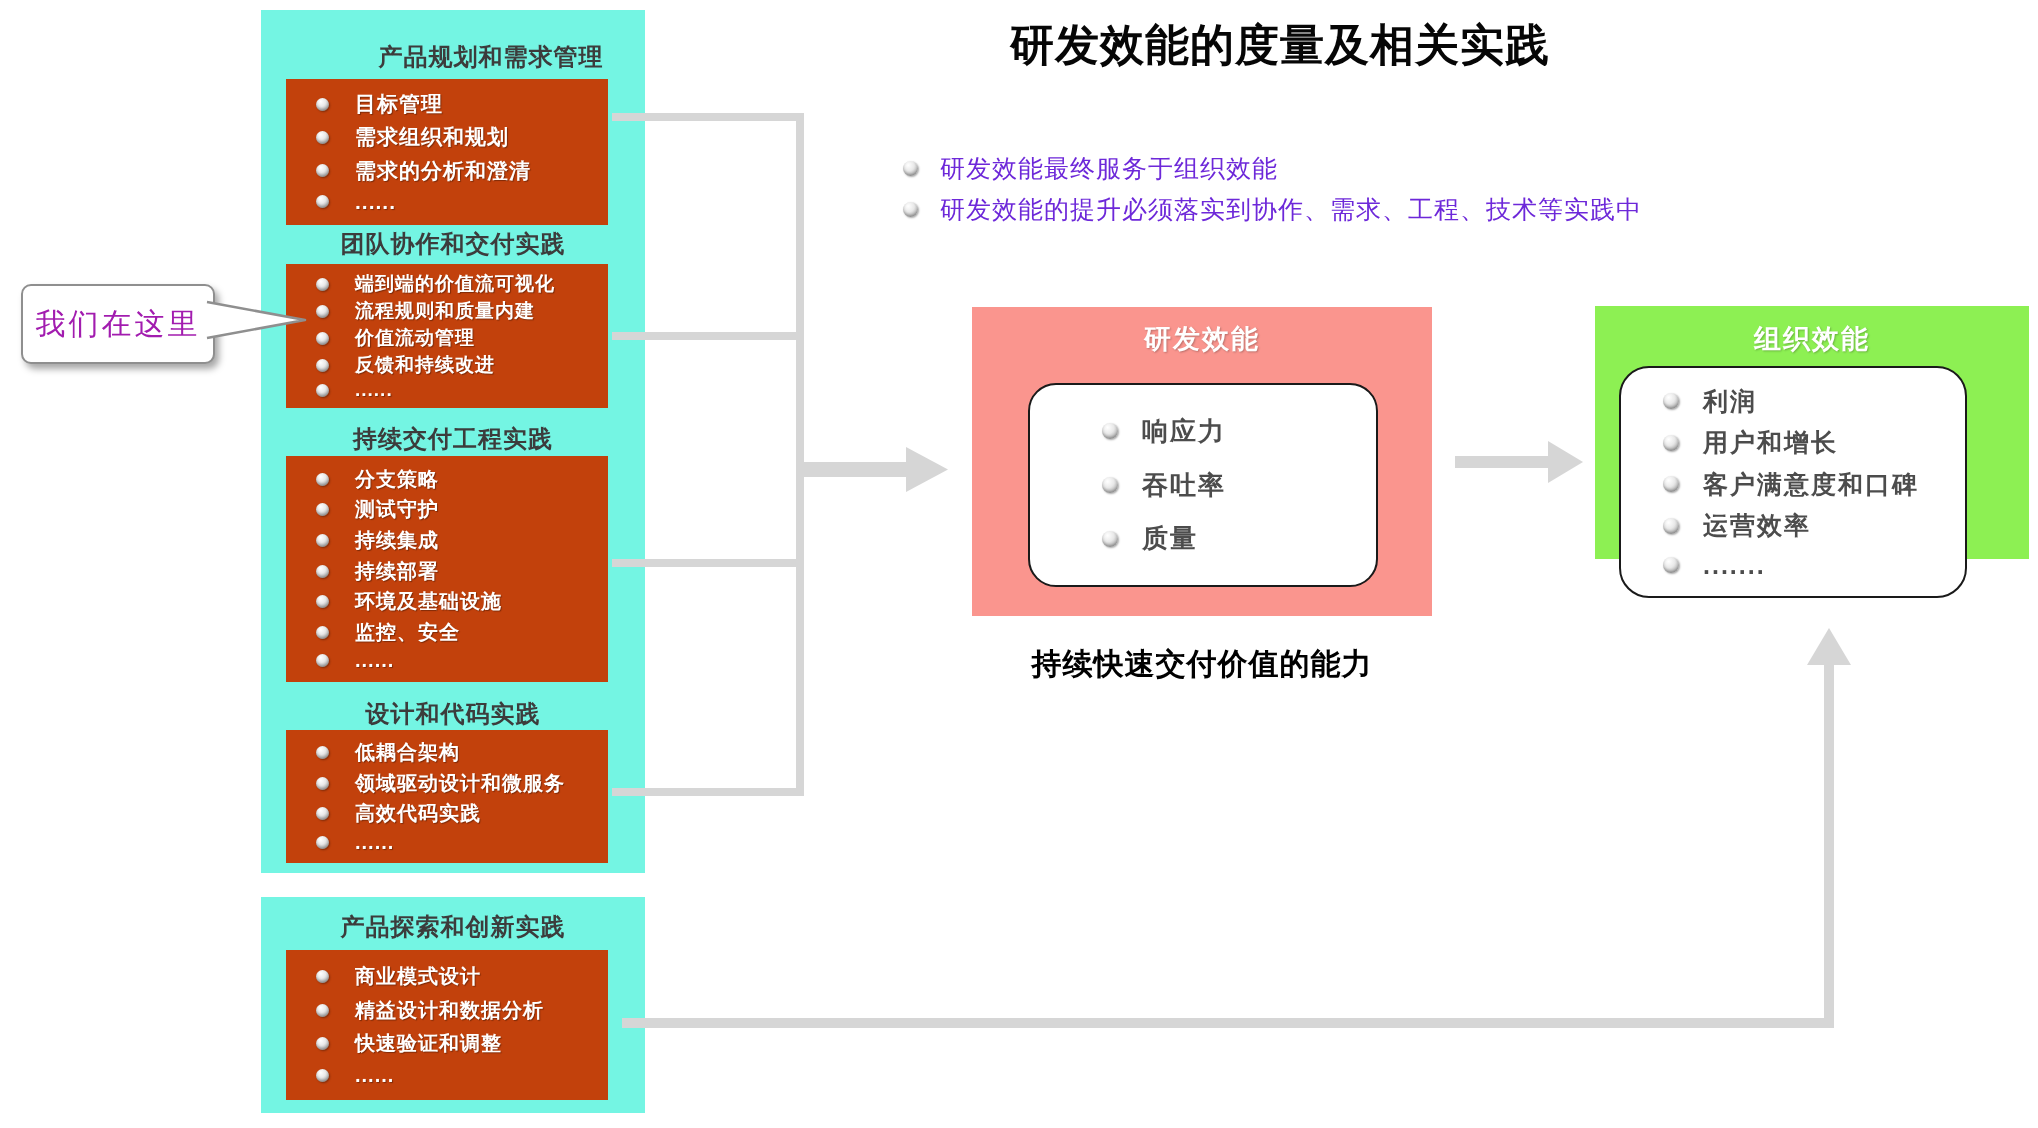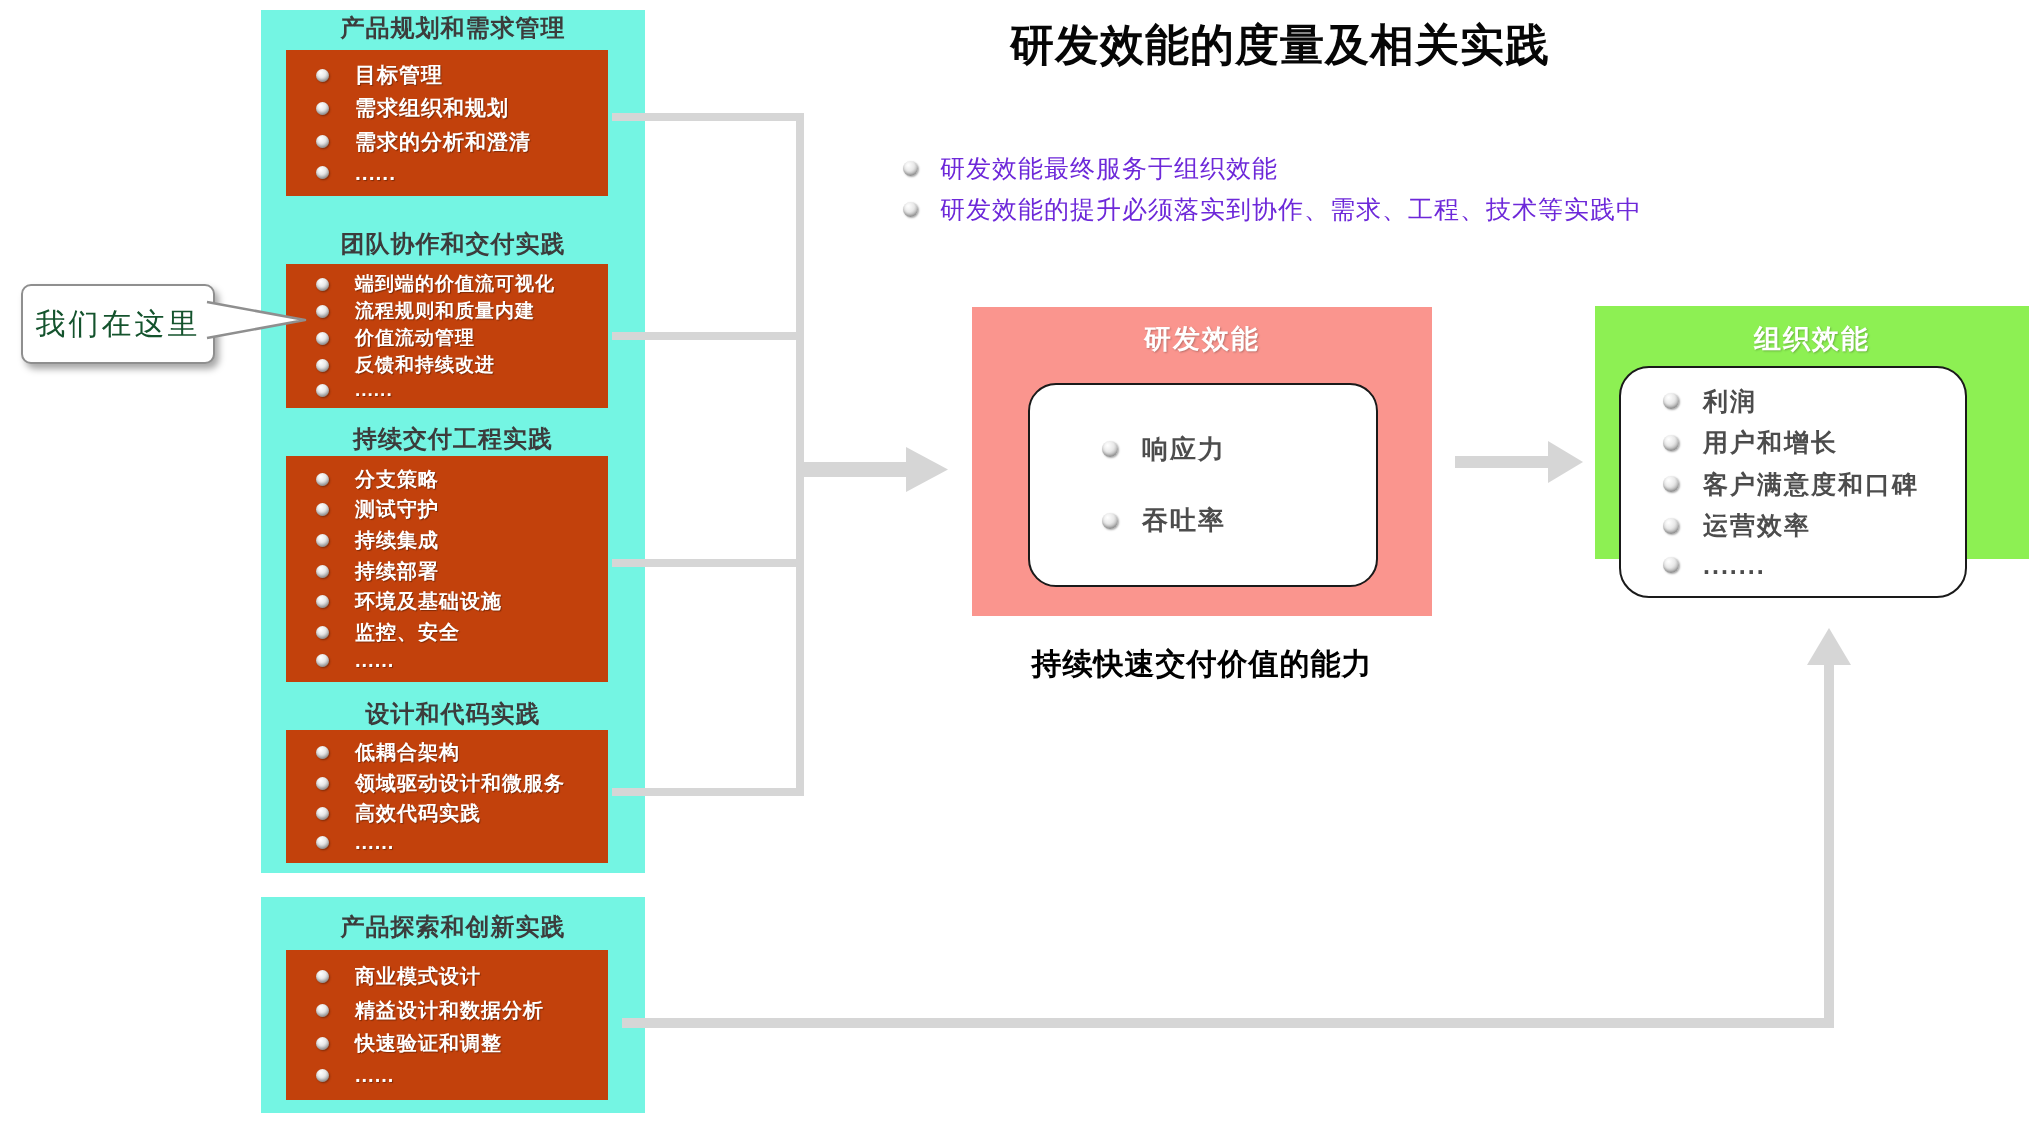--- a/index.html
+++ b/index.html
@@ -47,21 +47,21 @@
   .intro{position:absolute;left:903px;top:148px;z-index:3;}
   .intro-row{display:flex;align-items:center;height:41px;}
   .intro-row .txt{font-size:25px;font-weight:500;color:#6d28d9;letter-spacing:1px;}
   
   .bubble{
     position:absolute;left:21px;top:284px;width:190px;height:76px;z-index:4;
     background:#ffffff;border:2px solid #8f8f8f;border-radius:10px;
     box-shadow:4px 5px 7px rgba(0,0,0,0.35);
     display:flex;align-items:center;justify-content:center;
   }
-  .bubble .txt{font-size:30px;color:#14532d;letter-spacing:3px;font-weight:500;}
+  .bubble .txt{font-size:30px;color:#a21caf;letter-spacing:3px;font-weight:500;}
   .bubble-tail{position:absolute;left:205px;top:296px;z-index:5;}
   
   .big-box{position:absolute;z-index:2;}
   .rd-box{left:972px;top:307px;width:460px;height:309px;background:#FA958E;}
   .org-box{left:1595px;top:306px;width:434px;height:253px;background:#8DF053;}
   .big-box-title{
     width:100%;text-align:center;font-size:27px;font-weight:700;color:#ffffff;
     letter-spacing:2px;text-shadow:1px 1px 2px rgba(0,0,0,0.25);
   }
   .rd-box .big-box-title{margin-top:14px;}
@@ -83,21 +83,21 @@
     text-align:center;font-size:30px;font-weight:700;color:#000000;letter-spacing:1px;
   }
 </style>
 </head>
 <body>
 
 <div class="stage">
 
   <div class="cyan-panel panel-main">
 
-    <div class="section" style="top:2px;">
+    <div class="section" style="top:31px;padding-left:38px;">
       <div class="sec-header">产品规划和需求管理</div>
       <ul class="dark-box fs21" style="top:38px;height:146px;">
 
           <li class="dark-item">
             <span class="sphere s13"></span>
             <span class="txt">目标管理</span>
           </li>
 
           <li class="dark-item">
             <span class="sphere s13"></span>
@@ -270,20 +270,24 @@
         <li class="white-item">
           <span class="sphere s16"></span>
           <span class="txt">响应力</span>
         </li>
 
         <li class="white-item">
           <span class="sphere s16"></span>
           <span class="txt">吞吐率</span>
         </li>
 
+        <li class="white-item">
+          <span class="sphere s16"></span>
+          <span class="txt">质量</span>
+        </li>
       </ul>
   </div>
   <div class="caption">持续快速交付价值的能力</div>
 
   <div class="big-box org-box">
     <div class="big-box-title">组织效能</div>
     <ul class="white-box org-white">
 
         <li class="white-item">
           <span class="sphere s16"></span>

